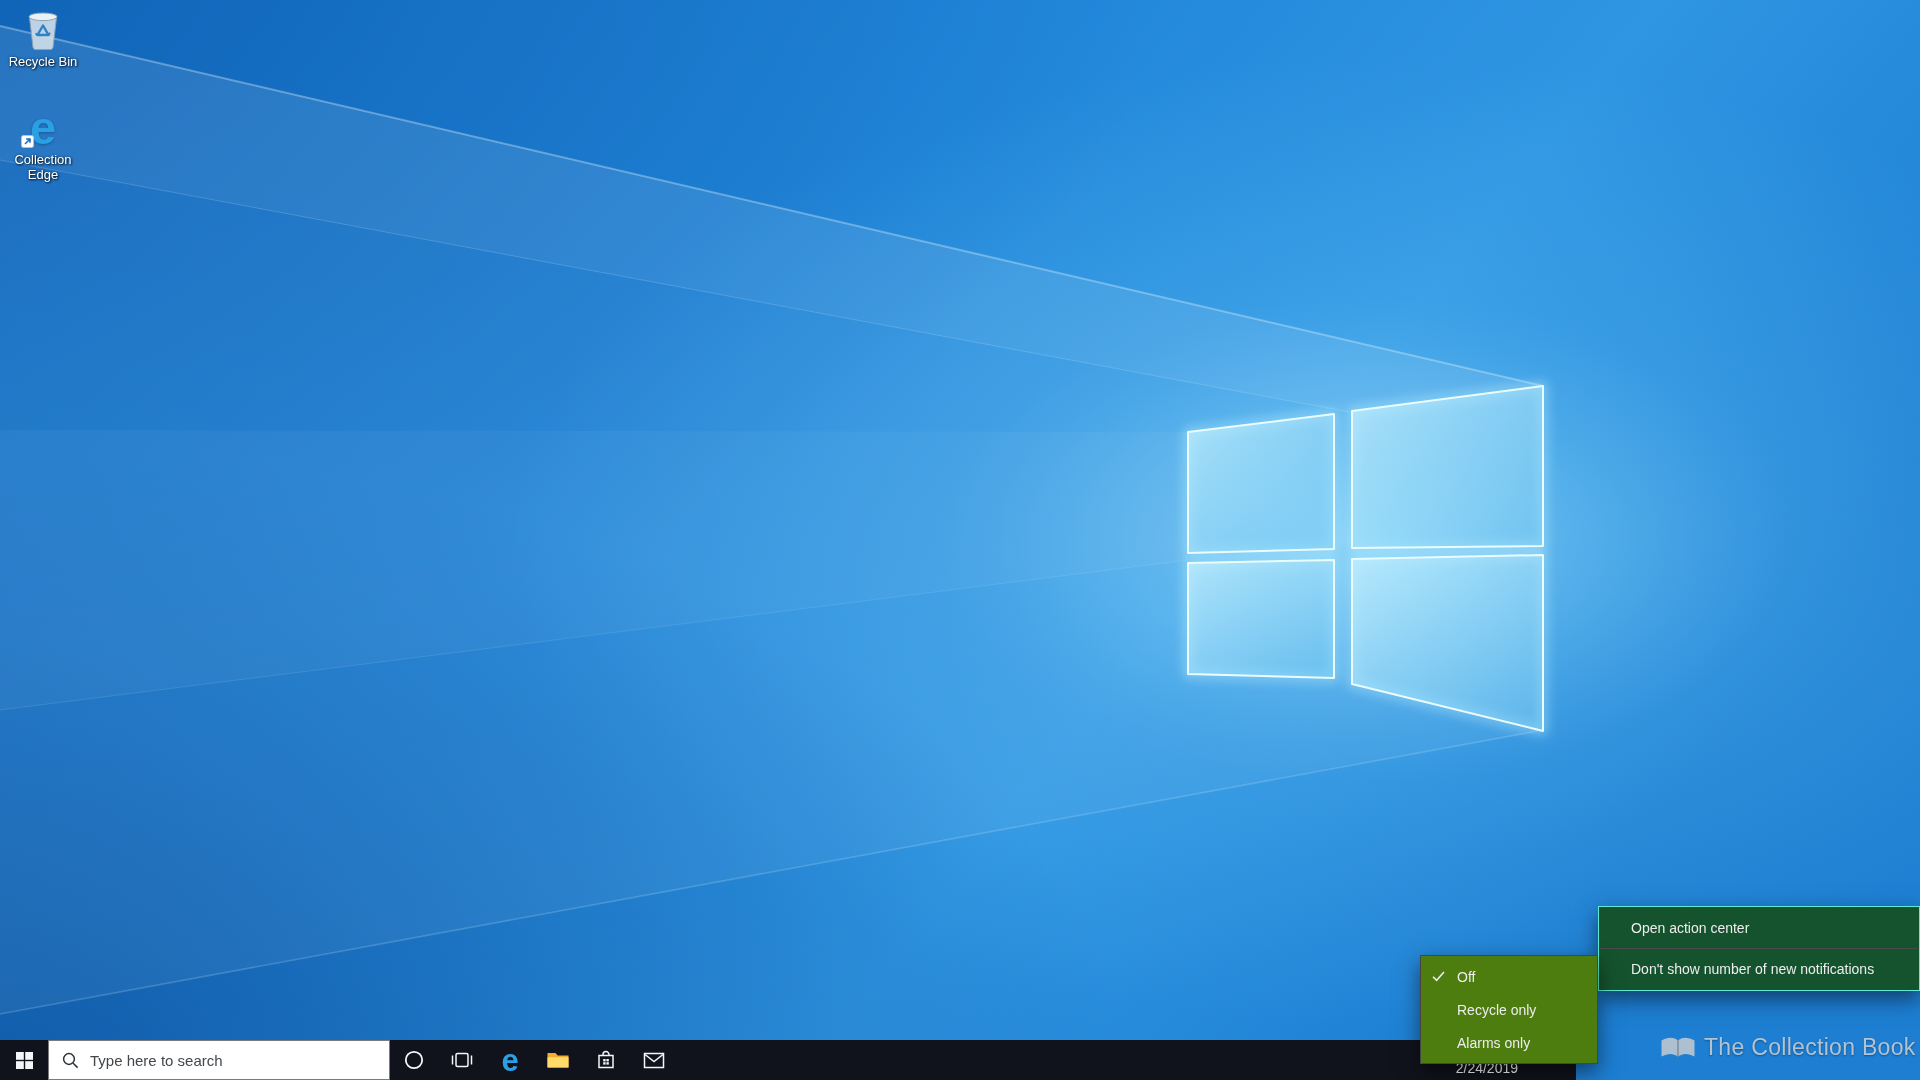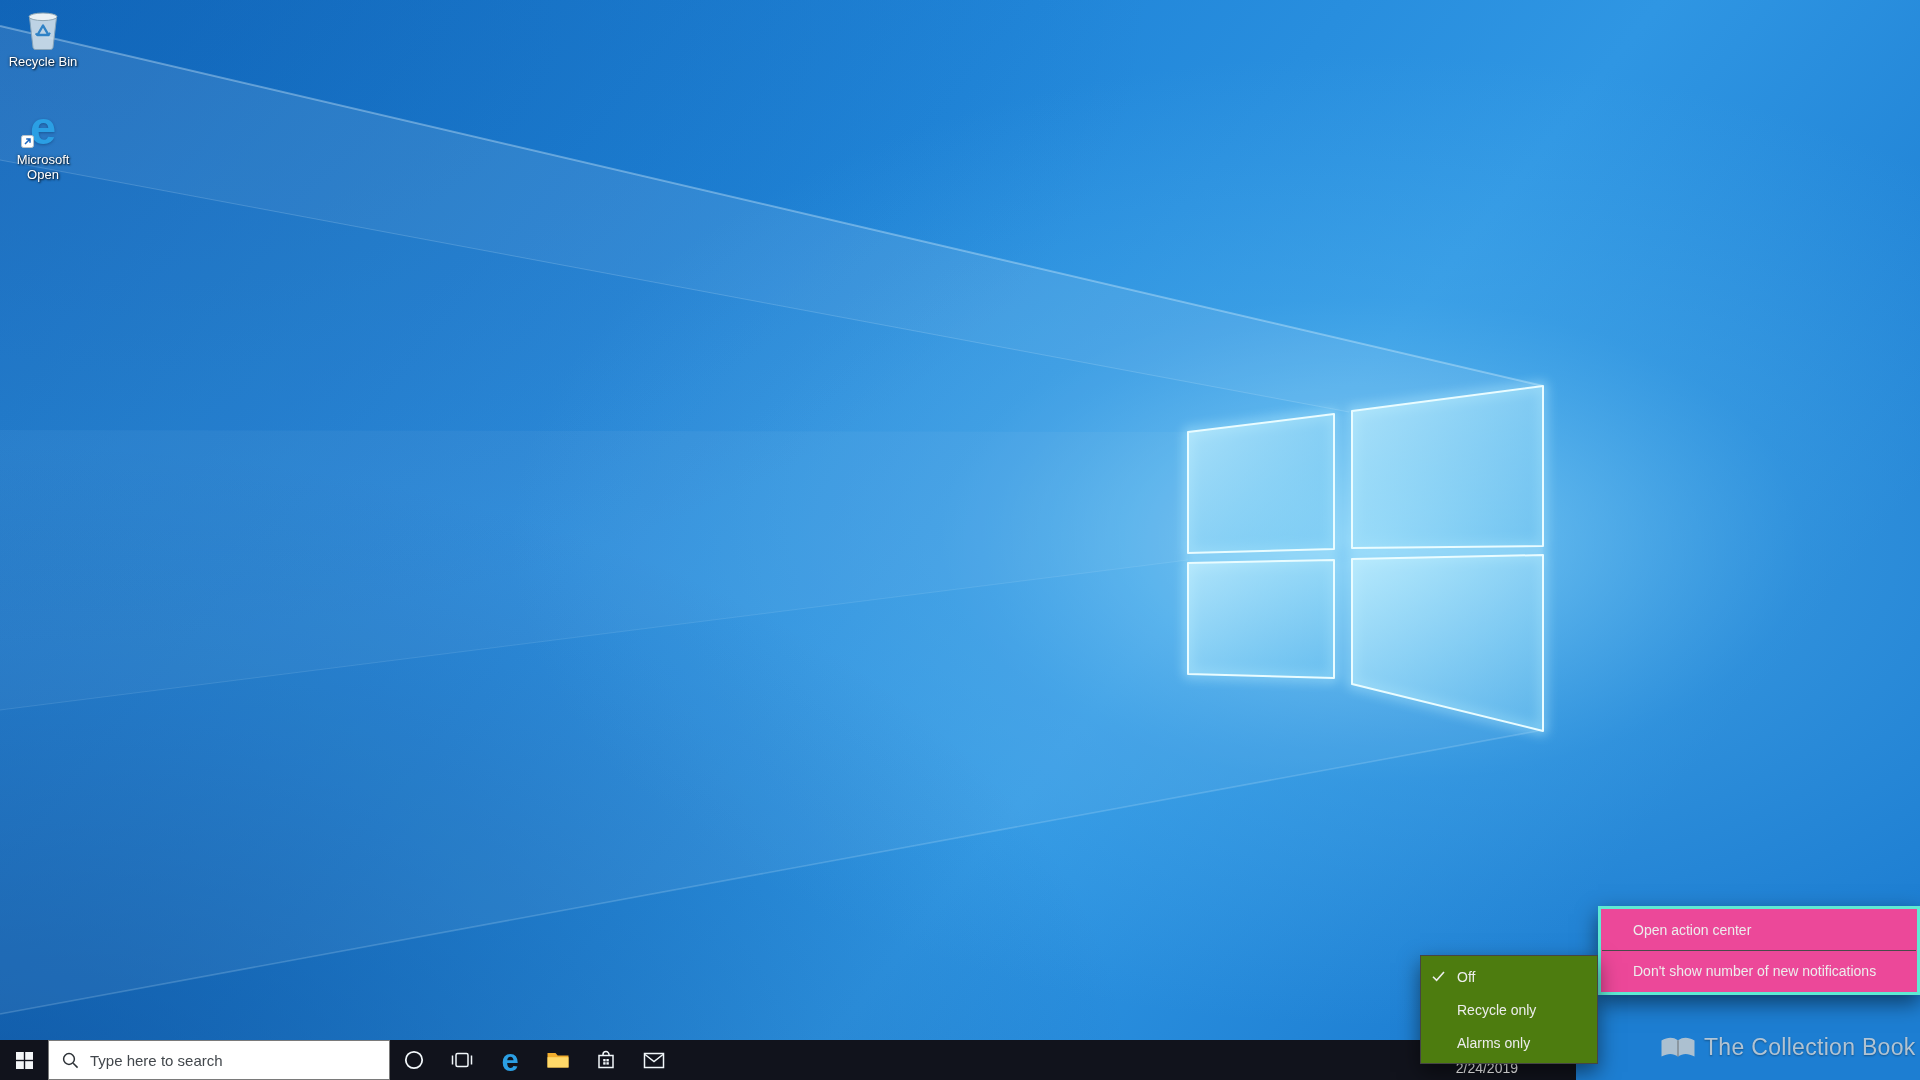--- a/index.html
+++ b/index.html
@@ -23,21 +23,21 @@
 
   
   .taskbar { position:absolute; left:0; bottom:0; width:1576px; height:40px; background:#11131c; display:flex; align-items:center; z-index:30; }
   .tb-btn { width:48px; height:40px; display:flex; align-items:center; justify-content:center; background:transparent; border:none; cursor:pointer; }
   .searchbox { width:342px; height:40px; background:#ffffff; border:1px solid #7a7a7a; display:flex; align-items:center; padding:0 10px 0 13px; gap:11px; }
   .searchbox input { flex:1; border:none; outline:none; background:transparent; font-size:15px; color:#1f1f1f; font-family:"Liberation Sans", sans-serif; }
   .searchbox input::placeholder { color:#42474c; opacity:1; }
   .clock { position:absolute; right:58px; bottom:4px; color:#ffffff; font-size:14px; cursor:pointer; }
 
   
-  .context-menu { position:absolute; left:1598px; top:906px; width:322px; background:#ec4899; border:3px solid #5eead4; box-shadow:0 8px 20px rgba(0,0,0,.5); padding:4px 0; z-index:40; }
+  .context-menu { position:absolute; left:1598px; top:906px; width:322px; background:#14532d; border:1px solid #5eead4; box-shadow:0 8px 20px rgba(0,0,0,.5); padding:4px 0; z-index:40; }
   .submenu { position:absolute; left:1420px; top:955px; width:178px; background:#4d7c0f; border:1px solid #454545; box-shadow:0 8px 20px rgba(0,0,0,.5); padding:4px 0; z-index:41; }
   .menu-item { position:relative; height:34px; display:flex; align-items:center; padding:0 14px 0 32px; color:#ededed; font-size:14px; cursor:default; white-space:nowrap; }
   .submenu .menu-item { height:33px; padding-left:36px; }
   .menu-item.highlighted { background:#404040; }
   .menu-sep { height:1px; background:#4a4a4a; margin:3px 1px; }
   .chevron { position:absolute; right:9px; top:11px; }
   .checkmark { position:absolute; left:11px; top:11px; }
 
   
   .watermark { position:absolute; left:1660px; top:1034px; display:flex; align-items:flex-end; gap:8px; z-index:60; color:rgba(212,216,220,.82); font-size:23px; letter-spacing:.3px; text-shadow:0 1px 2px rgba(0,0,0,.35); pointer-events:none; }
@@ -118,21 +118,21 @@
   </div>
 
   <div class="desktop-icon" id="icon-edge">
     <div class="icon-art">
       <span class="edge-e big"></span>
       <svg class="shortcut-badge" width="13" height="13" viewBox="0 0 13 13">
         <rect x="0.5" y="0.5" width="12" height="12" rx="2" fill="#ffffff" stroke="#b9c2c9"></rect>
         <path d="M4,9 L9,4 M5.2,4 H9 V7.8" fill="none" stroke="#1a66c0" stroke-width="1.5"></path>
       </svg>
     </div>
-    <div class="icon-label">Microsoft Open</div>
+    <div class="icon-label">Collection Edge</div>
   </div>
 
   <div class="submenu">
     <div class="menu-item">
       <svg class="checkmark" width="13" height="11" viewBox="0 0 13 11">
         <polyline points="1,5.8 4.6,9.4 12,1" fill="none" stroke="#ededed" stroke-width="1.6"></polyline>
       </svg>
       <span>Off</span>
     </div>
     <div class="menu-item">

